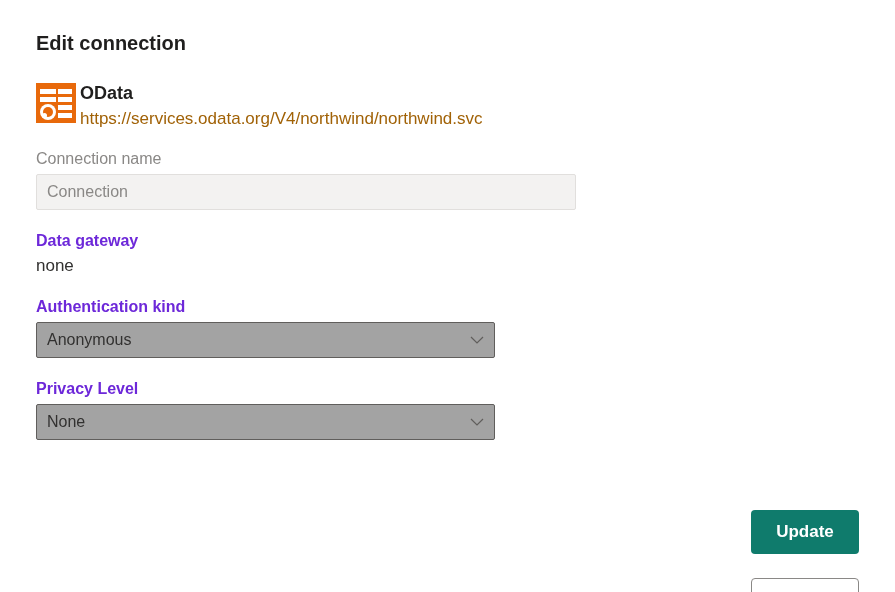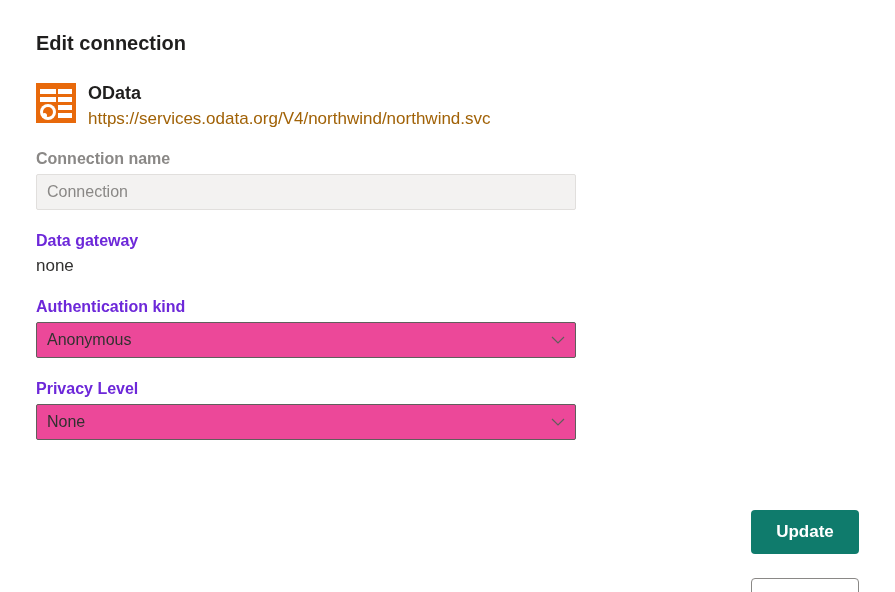--- a/index.html
+++ b/index.html
@@ -17,21 +17,21 @@
     }
     .page-title {
       font-size: 20px;
       font-weight: 700;
       color: #201f1e;
       margin-bottom: 28px;
     }
     .connector-row {
       display: flex;
       align-items: flex-start;
-      gap: 12px;
+      gap: 4px;
       margin-bottom: 20px;
     }
     .connector-icon {
       width: 40px;
       height: 40px;
       flex-shrink: 0;
     }
     .connector-info {
       display: flex;
       flex-direction: column;
@@ -52,21 +52,20 @@
       margin-bottom: 22px;
     }
     .field-label {
       font-size: 16px;
       color: #6d28d9;
       margin-bottom: 6px;
       font-weight: 400;
     }
     .field-label.muted {
       color: #8a8886;
-      font-weight: bold;
     }
     .field-label.bold {
       font-weight: 600;
     }
     .text-input {
       width: 540px;
       height: 36px;
       padding: 16px 10px;
       font-size: 16px;
       border: 1px solid #e1dfdd;
@@ -78,30 +77,30 @@
     }
     .text-input::placeholder {
       color: #8a8886;
     }
     .static-value {
       font-size: 17px;
       color: #323130;
       margin-top: 4px;
     }
     .dropdown {
-      width: 540px;
+      width: 459px;
       height: 36px;
       border: 1px solid #605e5c;
       border-radius: 2px;
       display: flex;
       align-items: center;
       justify-content: space-between;
       padding: 0 10px;
       cursor: pointer;
-      background: #ec4899;
+      background: #a3a3a3;
     }
     .dropdown-value {
       font-size: 16px;
       color: #323130;
     }
     .dropdown-chevron {
       width: 14px;
       height: 14px;
       display: flex;
       align-items: center;

